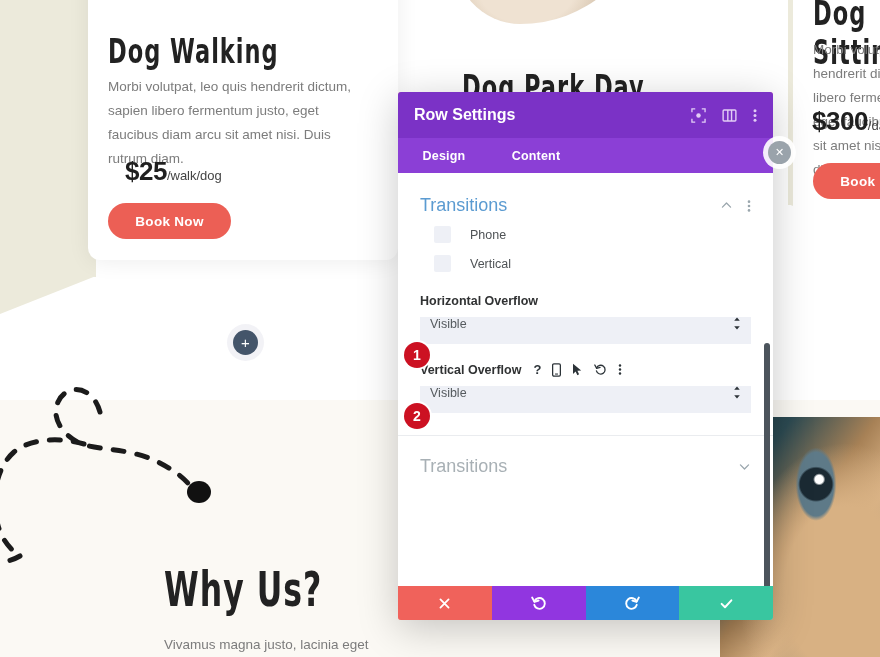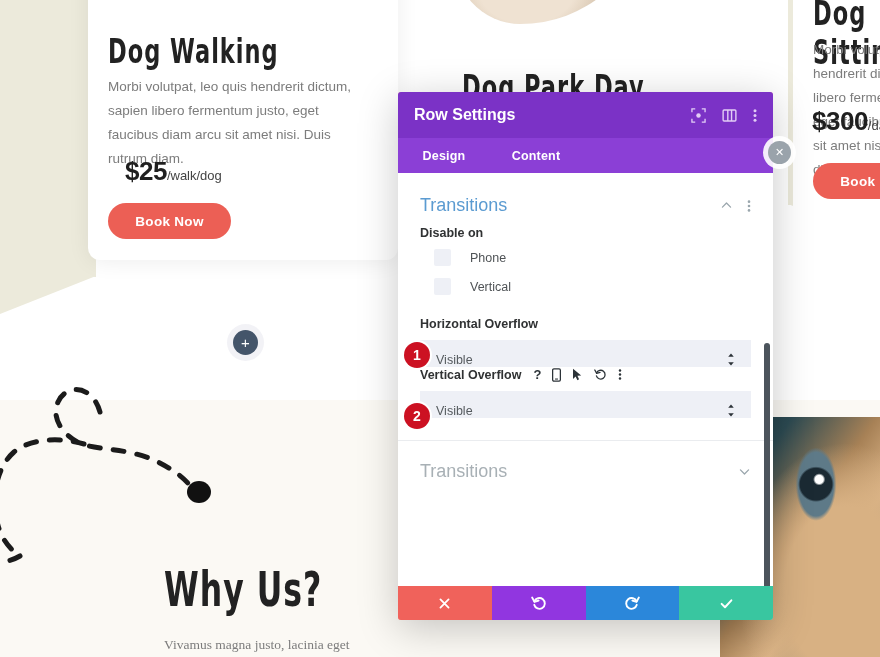--- a/index.html
+++ b/index.html
@@ -68,21 +68,21 @@
   .ttl-walk { position:absolute; left:108px; top:32px; font-size:25px; }
   .ttl-park { position:absolute; left:462px; top:68px; font-size:25px; }
   .ttl-sit  { position:absolute; left:813px; top:-6px; font-size:25px; }
   .ttl-why  { position:absolute; left:164px; top:563px; font-size:35px; }
 
   .body-txt {
     position:absolute; color:#7c7c7c; font-size:13.5px; line-height:24px;
   }
   .p-walk { left:108px; top:75px; width:258px; }
   .p-sit  { left:813px; top:38px; width:150px; }
-  .p-why  { left:164px; top:633px; width:300px; font-size:13.5px; color:#7c7c7c;font-family:Liberation Serif, serif; }
+  .p-why  { left:164px; top:633px; width:300px; font-size:13.5px; color:#7c7c7c; }
 
   .price { position:absolute; color:#1f1f1f; }
   .price .amt { font-size:26px; font-weight:700; letter-spacing:-0.5px; }
   .price .per { font-size:13px; color:#444; font-weight:400; }
   .price-walk { left:125px; top:156px; }
   .price-sit  { left:812px; top:106px; }
 
   .btn-book {
     position:absolute; background:#ec5f55; color:#ffffff;
     font-weight:700; font-size:13.5px; letter-spacing:0.3px;
@@ -173,21 +173,22 @@
   .inline-ic { cursor:pointer; display:flex; align-items:center; }
 
   .checkrow { display:flex; align-items:center; margin:0 0 12px 14px; }
   .chk {
     width:17px;height:17px;background:#eef0f6;border-radius:2px;flex:none;cursor:pointer;
   }
   .chk-lbl { font-size:12.5px; color:#4f5356; margin-left:19px; }
 
   .sel {
     position:relative; height:27px; background:#eef0f6; border:none;
-    display:flex; align-items:flex-end; padding:0 16px; cursor:pointer;
+    display:flex; align-items:flex-start; padding:0 10px; cursor:pointer;
+    margin-bottom:18px;
   }
   .sel-val { font-size:12.5px; color:#555a5e; flex:1; }
   .sel-arrow { color:#2c3338; font-size:9px; line-height:8px; text-align:center; }
 
   .slider-row { display:flex; align-items:center; gap:16px; margin-bottom:6px; }
   .slider-track {
     flex:1; height:4px; background:#e5e9f0; border-radius:3px; position:relative; cursor:pointer;
   }
   .slider-knob {
     position:absolute; left:0; top:-6px; width:16px;height:16px;border-radius:50%;
@@ -332,21 +333,20 @@
           <span class="sec-ic">
             <svg width="4" height="14" viewBox="0 0 4 16">
               <circle cx="2" cy="3" r="1.5" fill="currentColor"></circle>
               <circle cx="2" cy="8" r="1.5" fill="currentColor"></circle>
               <circle cx="2" cy="13" r="1.5" fill="currentColor"></circle>
             </svg>
           </span>
         </div>
 
         <div class="fld">
-          <div class="fld-label">Disable on</div>
 
           <div class="checkrow">
             <span class="chk"></span>
             <span class="chk-lbl">Phone</span>
           </div>
           <div class="checkrow">
             <span class="chk"></span>
             <span class="chk-lbl">Vertical</span>
           </div>
         </div>

